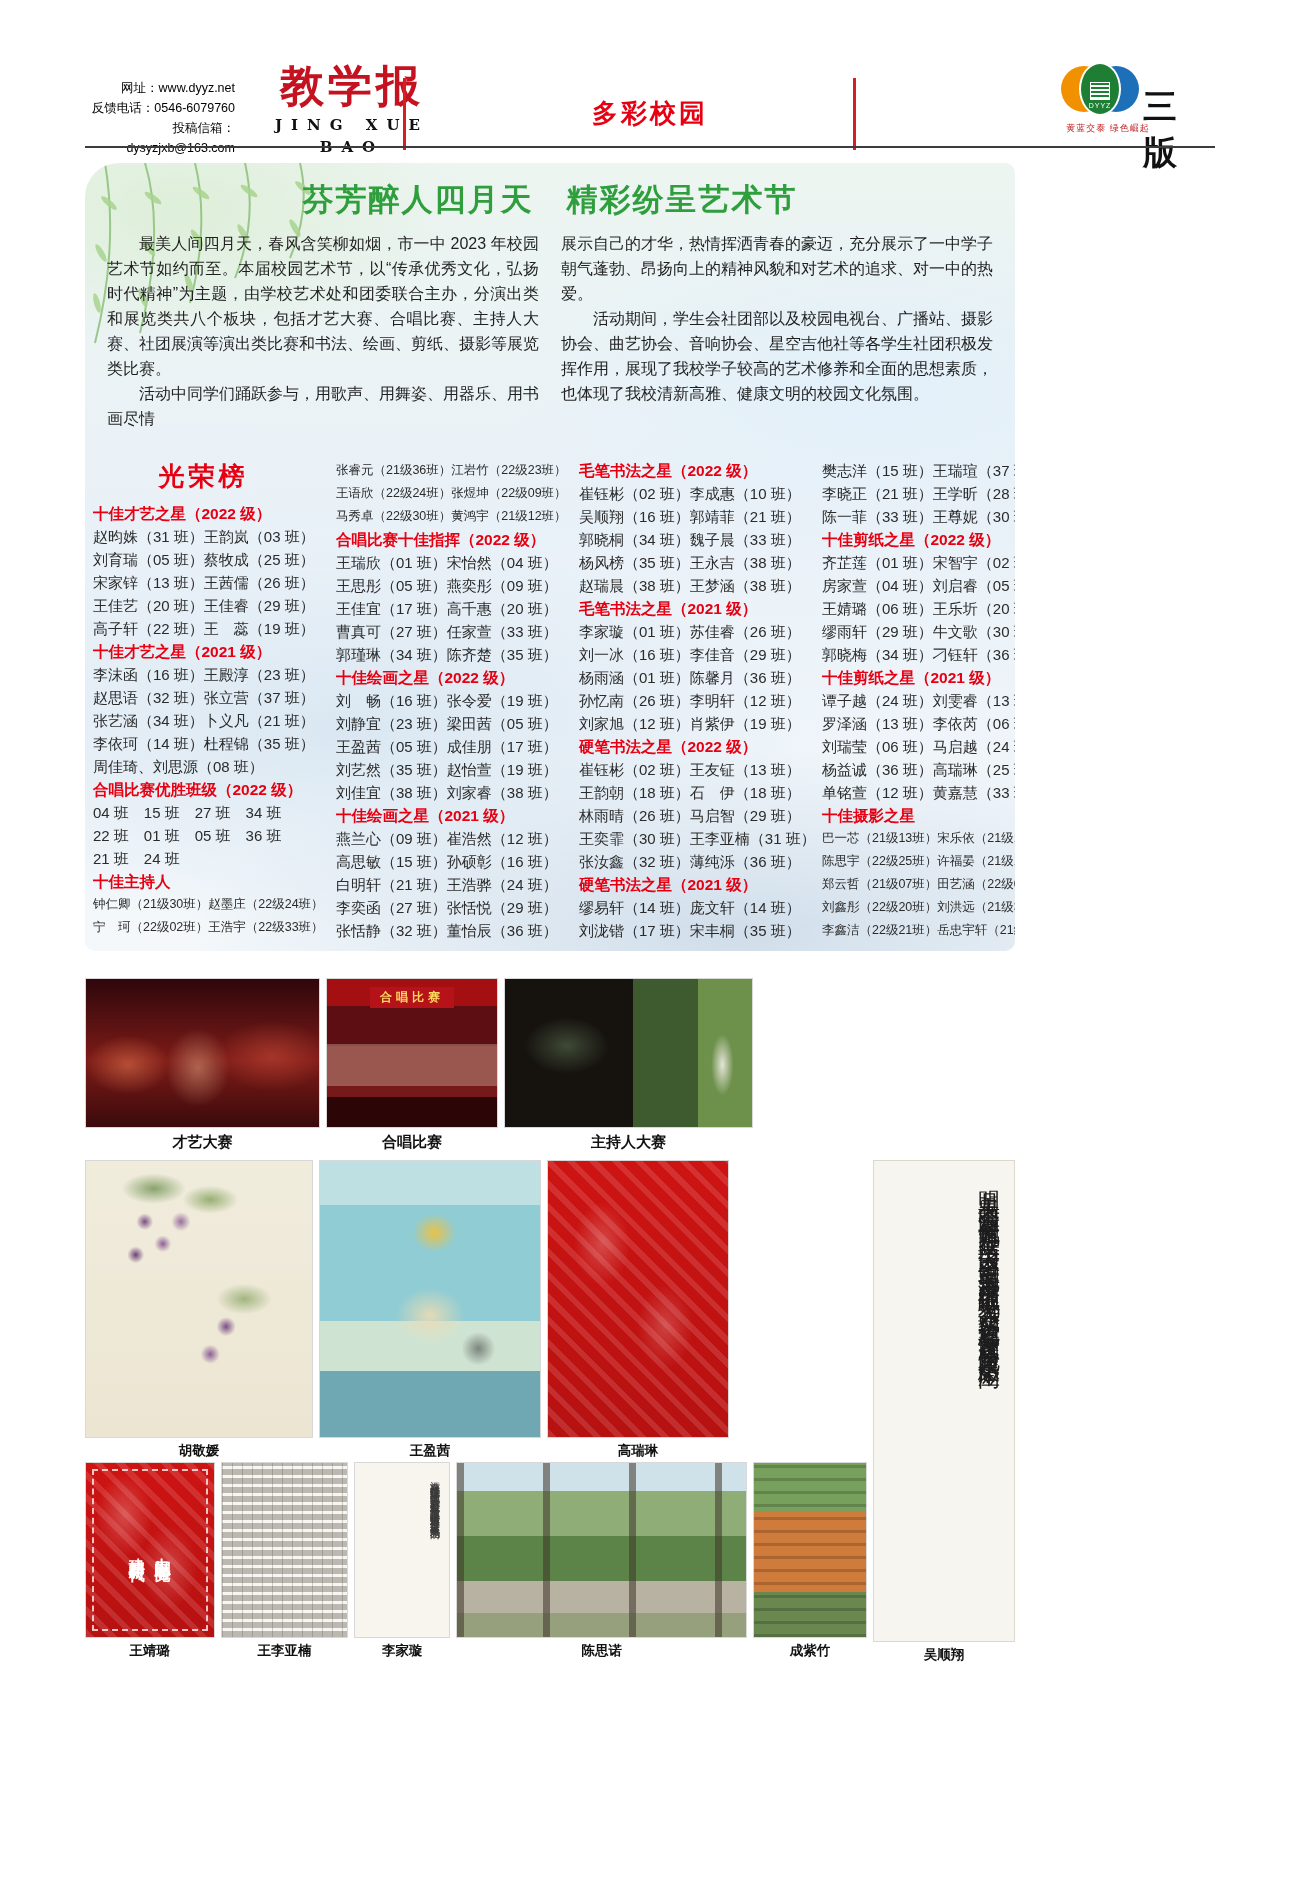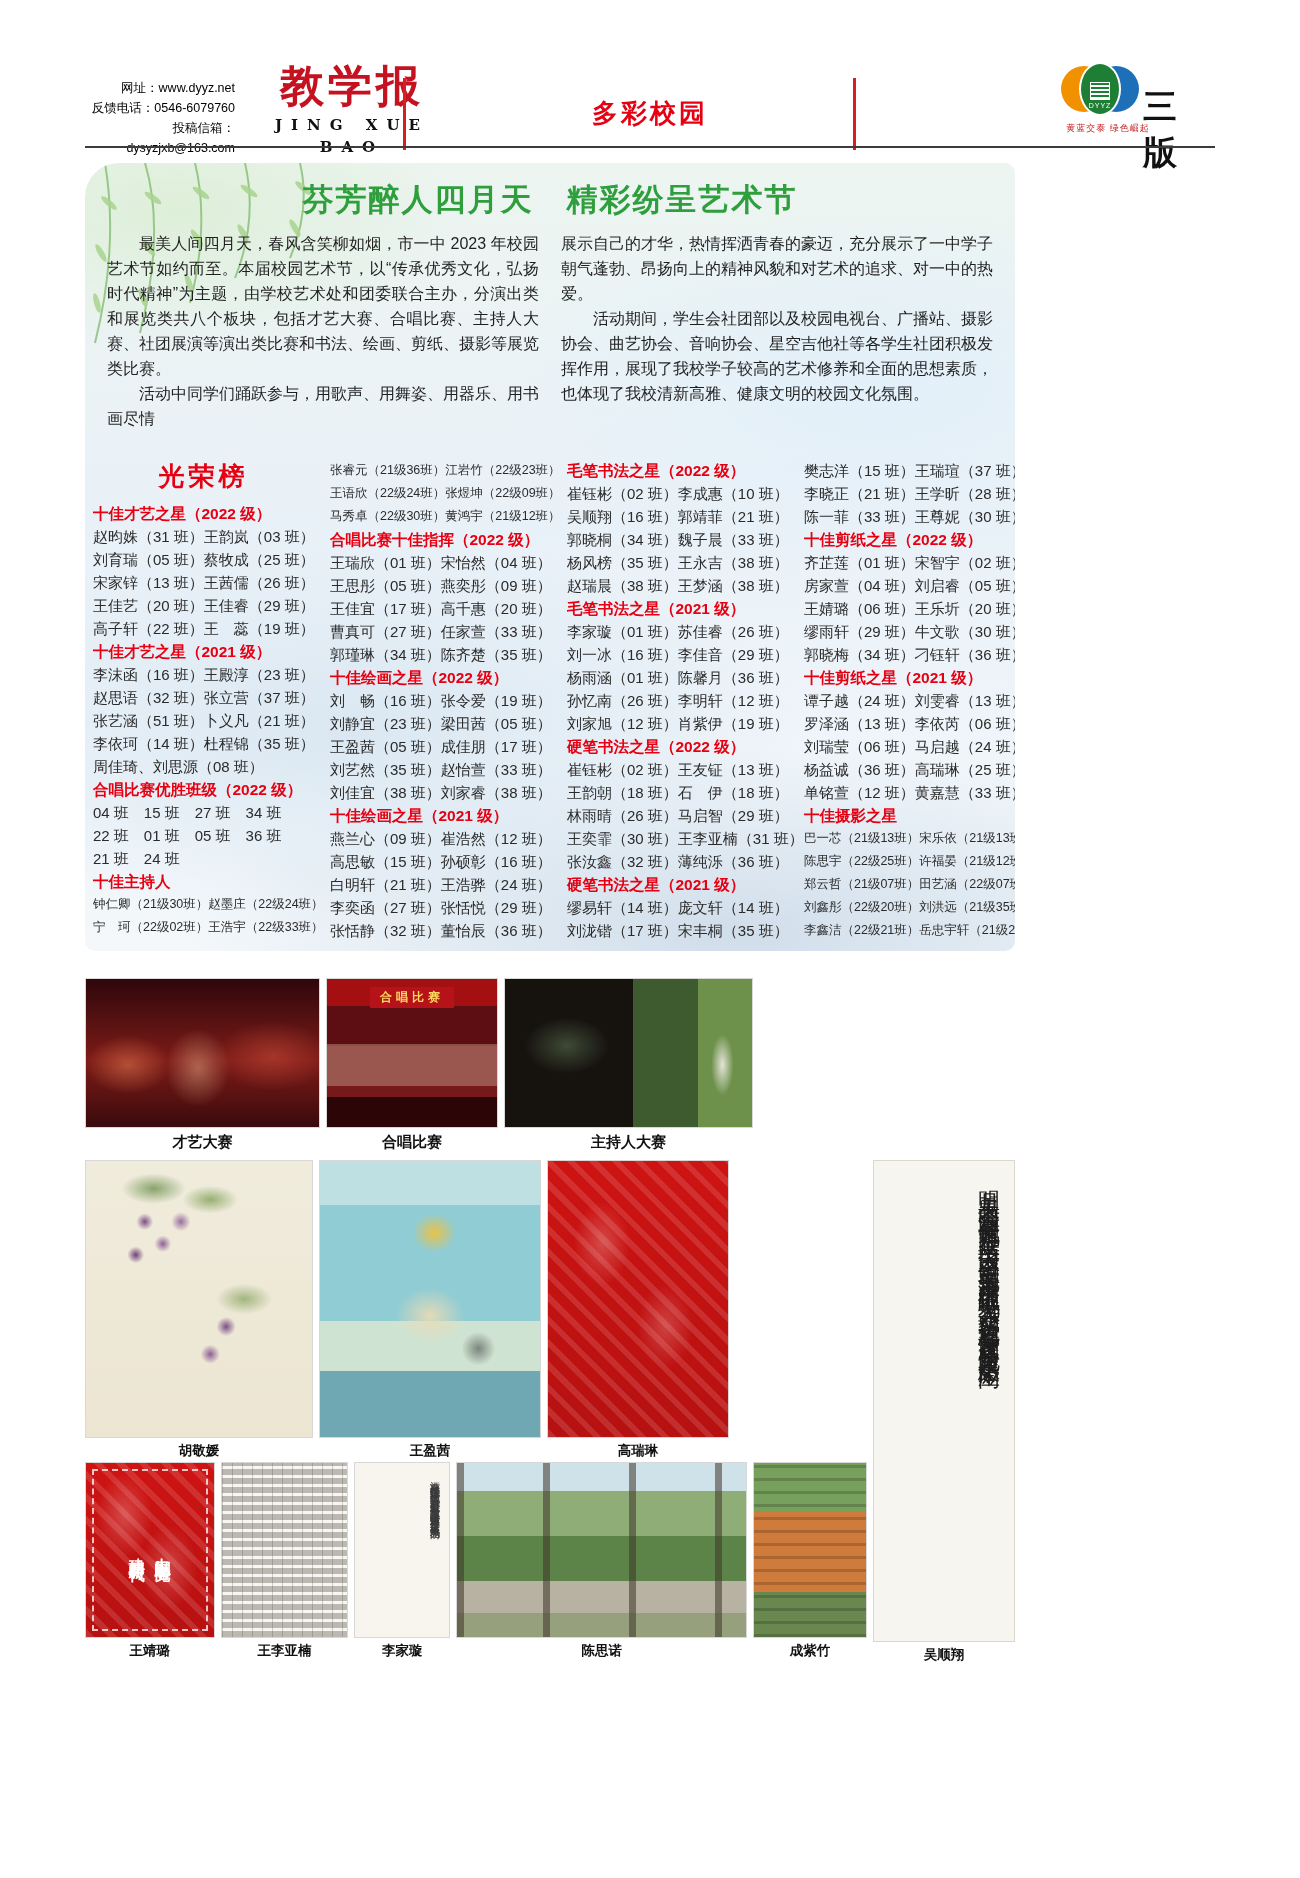--- a/index.html
+++ b/index.html
@@ -45,21 +45,21 @@
       linear-gradient(180deg,#edf5f1,#e9f1f8 45%,#f4f8fb);
     overflow:hidden;}
   .willow{position:absolute;left:0;top:0;pointer-events:none;}
   .feat-title{position:relative;margin:16px 30px 10px 30px;text-align:center;
       font-size:31px;font-weight:bold;color:#2f9e3c;letter-spacing:2px;z-index:2;}
   .article{position:relative;display:flex;gap:22px;margin:4px 22px 0 22px;z-index:2;}
   .art-col{width:443px;font-size:16px;line-height:25px;color:#1f1f1f;text-align:justify;}
   .para{margin:0;}
   .para.indent{text-indent:2em;}
 
-  .honor{position:relative;display:flex;gap:16px;margin:28px 8px 0 8px;z-index:2;}
+  .honor{position:relative;display:flex;gap:22px;margin:28px 8px 0 8px;z-index:2;}
   .honor-col{width:221px;}
   .honor-title{margin:0 0 8px 0;text-align:center;font-size:26px;font-weight:bold;
                color:#e60012;letter-spacing:4px;}
   .hr-h{font-size:15.5px;line-height:23px;font-weight:bold;color:#e60012;white-space:nowrap;}
   .hr-l{font-size:15px;line-height:23px;color:#2b2b2b;white-space:nowrap;}
   .hr-s{font-size:12.5px;}
 
   
   .photo-row{position:absolute;left:85px;top:978px;width:930px;display:flex;gap:6px;}
   .gallery-item{margin:0;display:flex;flex-direction:column;}
@@ -220,21 +220,21 @@
         <div>
             <div class="hr-h">十佳才艺之星（2022 级）</div>
             <div class="hr-l">赵昀姝（31 班）王韵岚（03 班）</div>
             <div class="hr-l">刘育瑞（05 班）蔡牧成（25 班）</div>
             <div class="hr-l">宋家锌（13 班）王茜儒（26 班）</div>
             <div class="hr-l">王佳艺（20 班）王佳睿（29 班）</div>
             <div class="hr-l">高子轩（22 班）王　蕊（19 班）</div>
             <div class="hr-h">十佳才艺之星（2021 级）</div>
             <div class="hr-l">李沫函（16 班）王殿淳（23 班）</div>
             <div class="hr-l">赵思语（32 班）张立营（37 班）</div>
-            <div class="hr-l">张艺涵（51 班）卜义凡（21 班）</div>
+            <div class="hr-l">张艺涵（34 班）卜义凡（21 班）</div>
             <div class="hr-l">李依珂（14 班）杜程锦（35 班）</div>
             <div class="hr-l">周佳琦、刘思源（08 班）</div>
             <div class="hr-h">合唱比赛优胜班级（2022 级）</div>
             <div class="hr-l">04 班　15 班　27 班　34 班</div>
             <div class="hr-l">22 班　01 班　05 班　36 班</div>
             <div class="hr-l">21 班　24 班</div>
             <div class="hr-h">十佳主持人</div>
             <div class="hr-l hr-s">钟仁卿（21级30班）赵墨庄（22级24班）</div>
             <div class="hr-l hr-s">宁　珂（22级02班）王浩宇（22级33班）</div>
           </div>
@@ -247,21 +247,21 @@
             <div class="hr-h">合唱比赛十佳指挥（2022 级）</div>
             <div class="hr-l">王瑞欣（01 班）宋怡然（04 班）</div>
             <div class="hr-l">王思彤（05 班）燕奕彤（09 班）</div>
             <div class="hr-l">王佳宜（17 班）高千惠（20 班）</div>
             <div class="hr-l">曹真可（27 班）任家萱（33 班）</div>
             <div class="hr-l">郭瑾琳（34 班）陈齐楚（35 班）</div>
             <div class="hr-h">十佳绘画之星（2022 级）</div>
             <div class="hr-l">刘　畅（16 班）张令爱（19 班）</div>
             <div class="hr-l">刘静宜（23 班）梁田茜（05 班）</div>
             <div class="hr-l">王盈茜（05 班）成佳朋（17 班）</div>
-            <div class="hr-l">刘艺然（35 班）赵怡萱（33 班）</div>
+            <div class="hr-l">刘艺然（35 班）赵怡萱（19 班）</div>
             <div class="hr-l">刘佳宜（38 班）刘家睿（38 班）</div>
             <div class="hr-h">十佳绘画之星（2021 级）</div>
             <div class="hr-l">燕兰心（09 班）崔浩然（12 班）</div>
             <div class="hr-l">高思敏（15 班）孙硕彰（16 班）</div>
             <div class="hr-l">白明轩（21 班）王浩骅（24 班）</div>
             <div class="hr-l">李奕函（27 班）张恬悦（29 班）</div>
             <div class="hr-l">张恬静（32 班）董怡辰（36 班）</div>
           </div>
       </div>
       <div class="honor-col">

